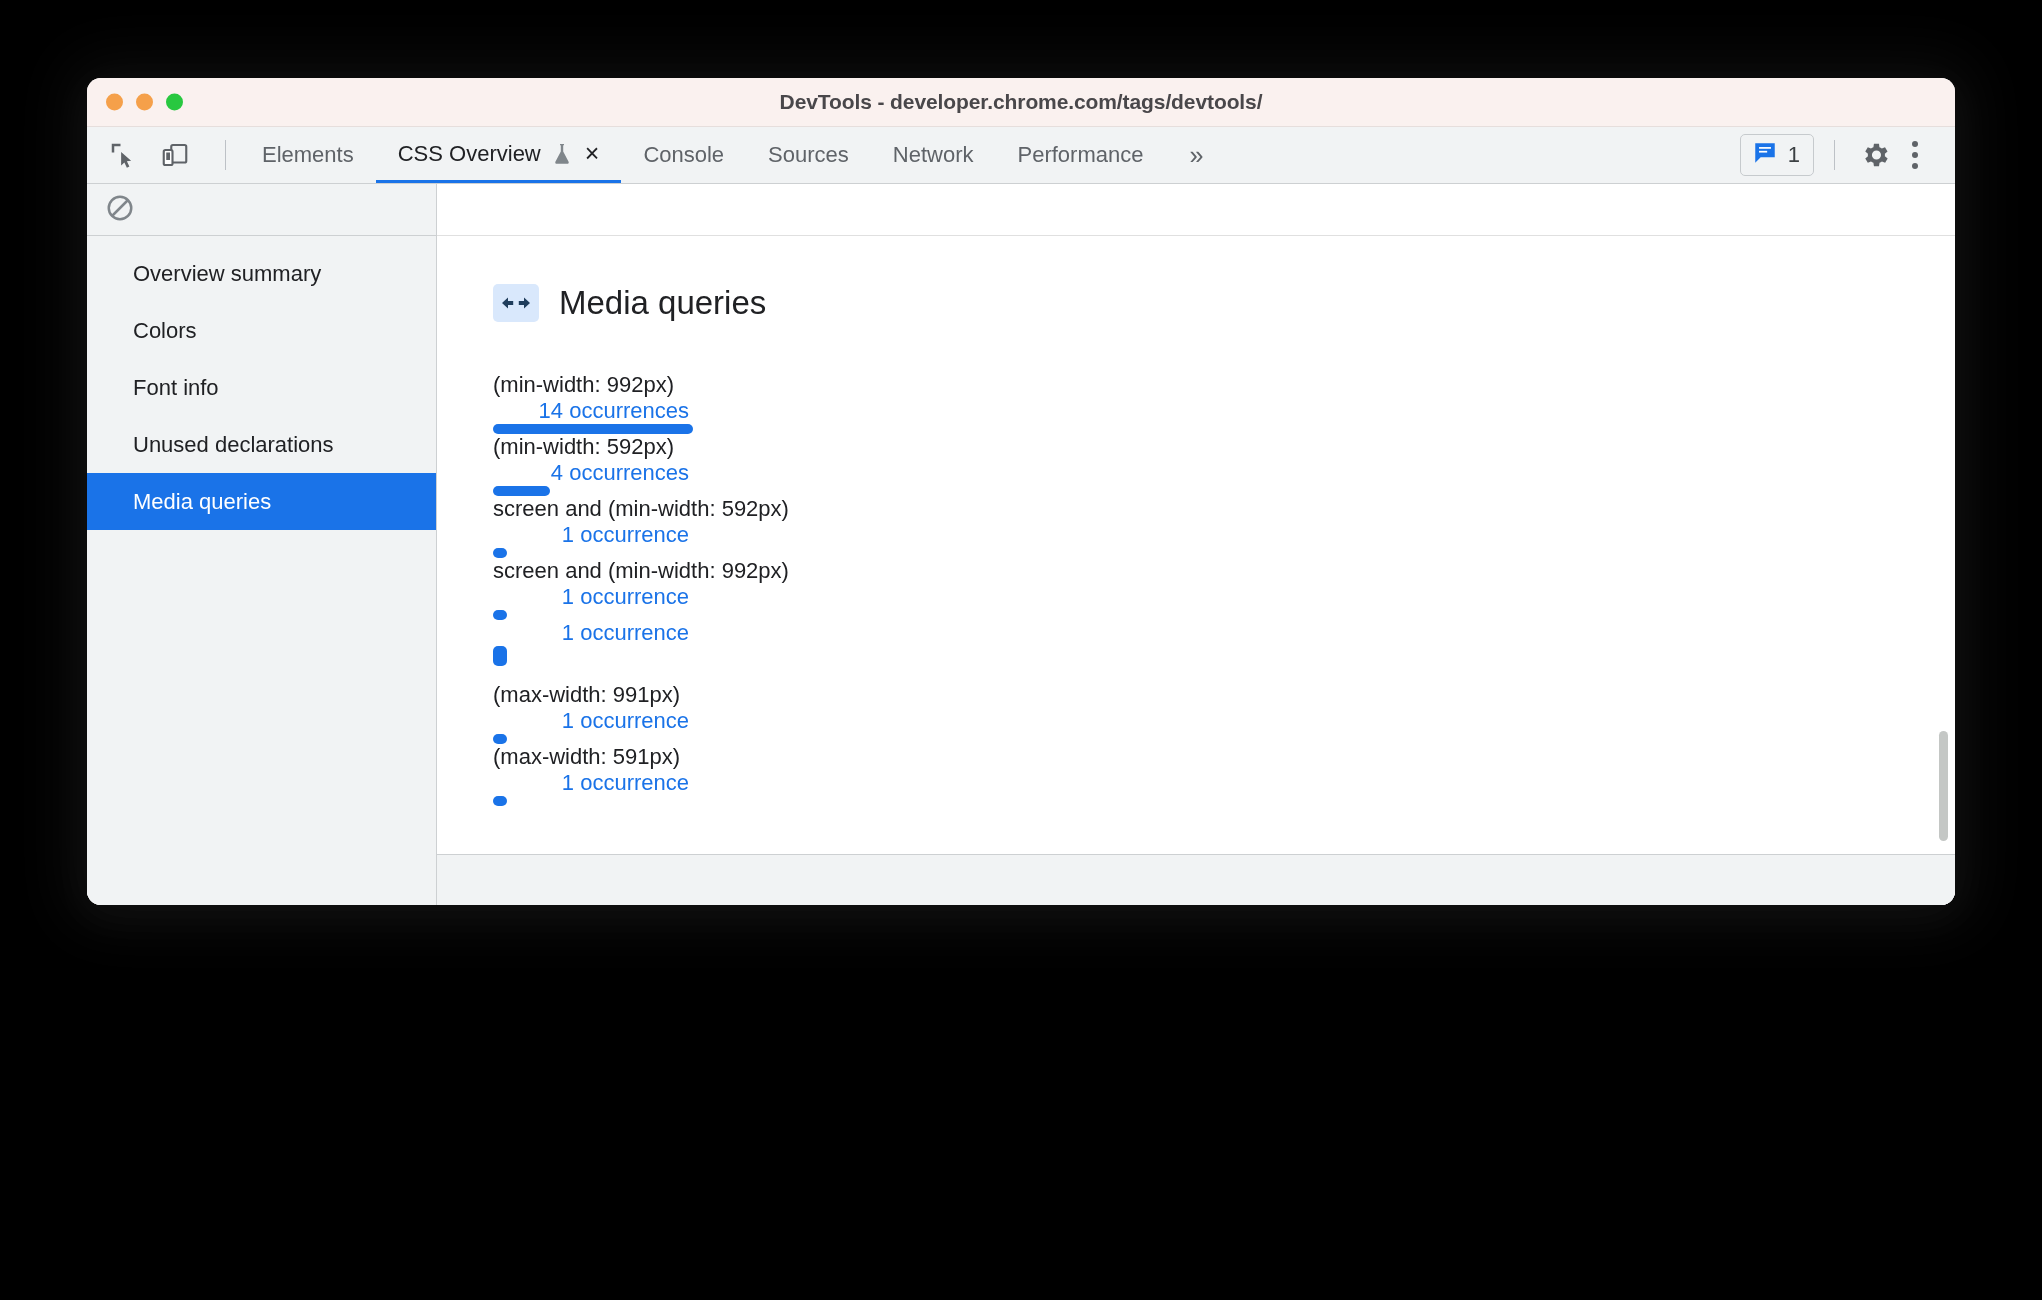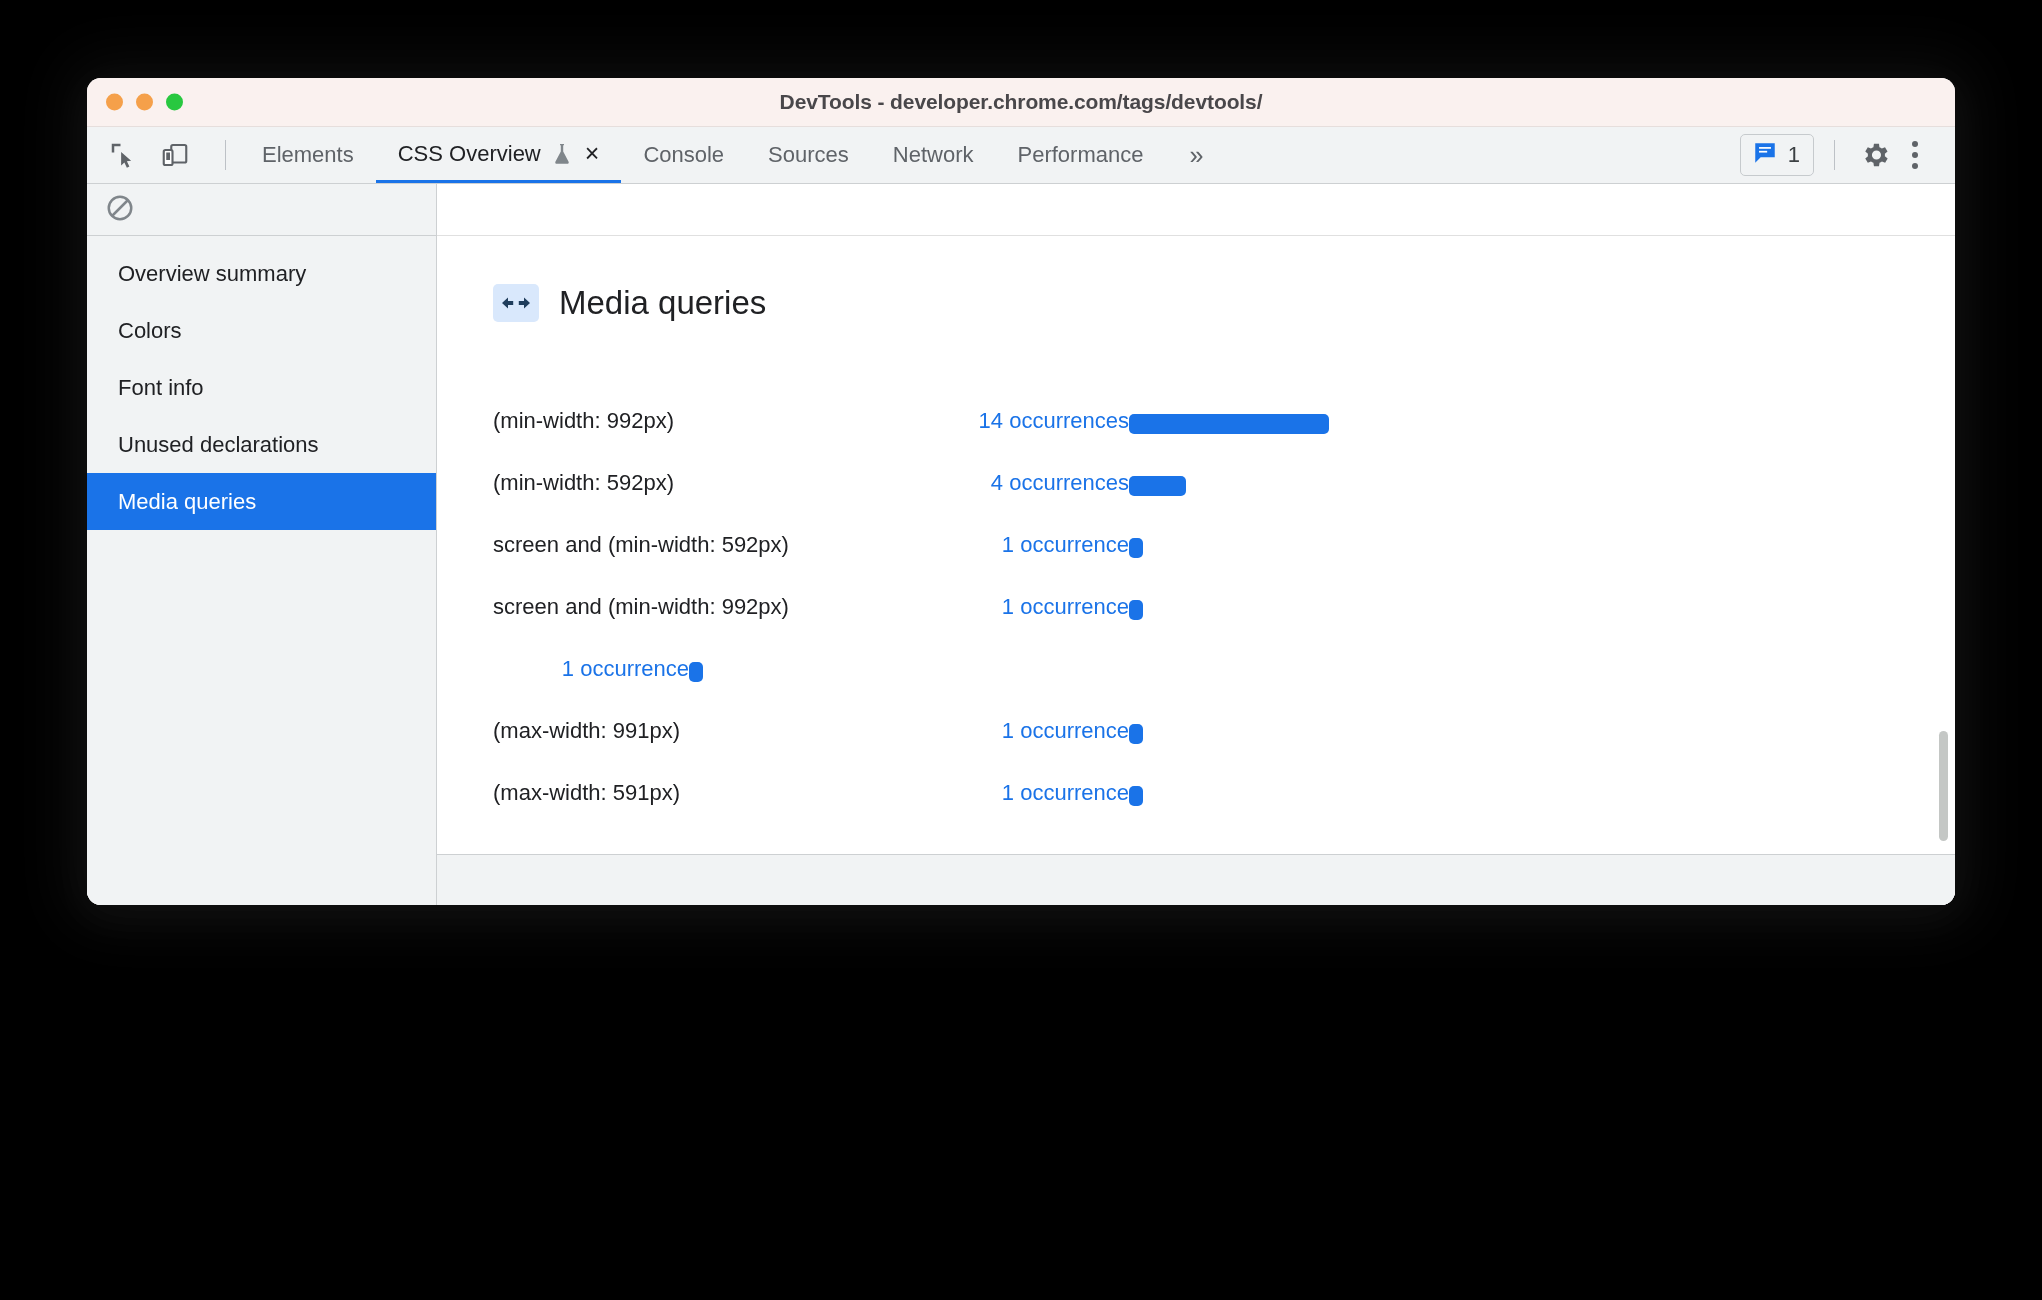--- a/index.html
+++ b/index.html
@@ -206,21 +206,21 @@
     align-items: center;
     padding-left: 18px;
   }
   .sb-items {
     padding-top: 9px;
   }
   .sb-item {
     height: 57px;
     display: flex;
     align-items: center;
-    padding-left: 31px;
+    padding-left: 46px;
     font-size: 22px;
     color: #202124;
     white-space: nowrap;
   }
   .sb-item.selected {
     background: #1a73e8;
     color: #ffffff;
   }
 
   .content {
@@ -268,22 +268,23 @@
     align-items: center;
     justify-content: center;
   }
   .mq-heading .htext {
     font-size: 33px;
     color: #202124;
   }
 
   .mq-row {
     display: flex;
-    align-items: flex-end;
+    align-items: flex-start;
     height: 62px;
+    flex-direction: column;
   }
   .mq-query {
     width: 440px;
     font-size: 22px;
     color: #202124;
     white-space: nowrap;
   }
   .mq-count {
     width: 196px;
     text-align: right;

